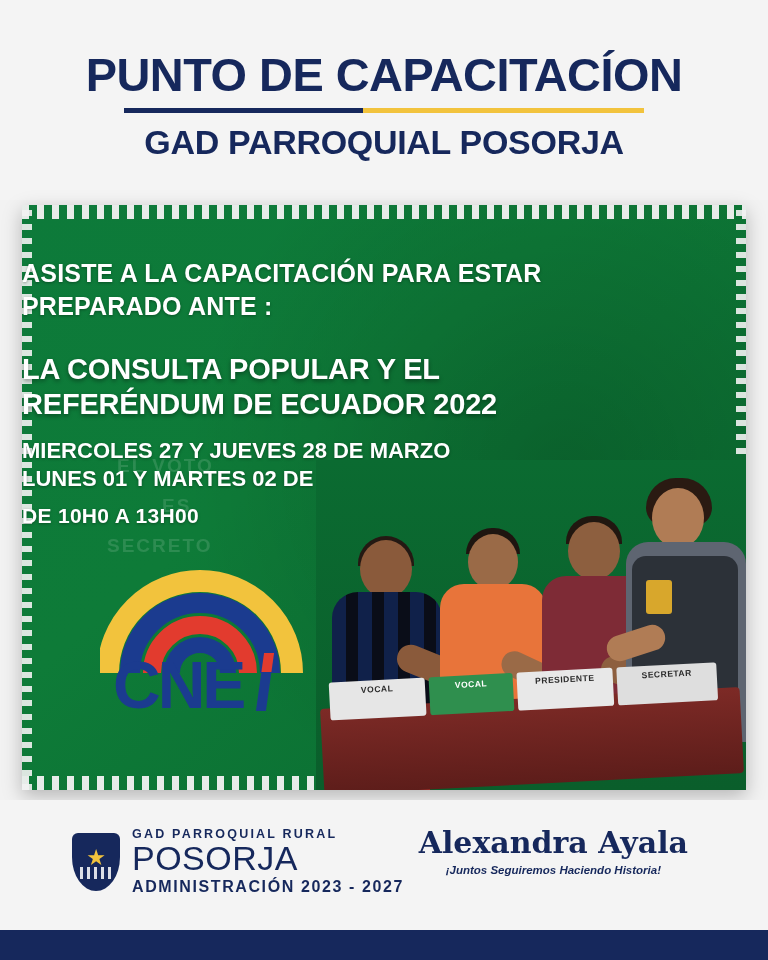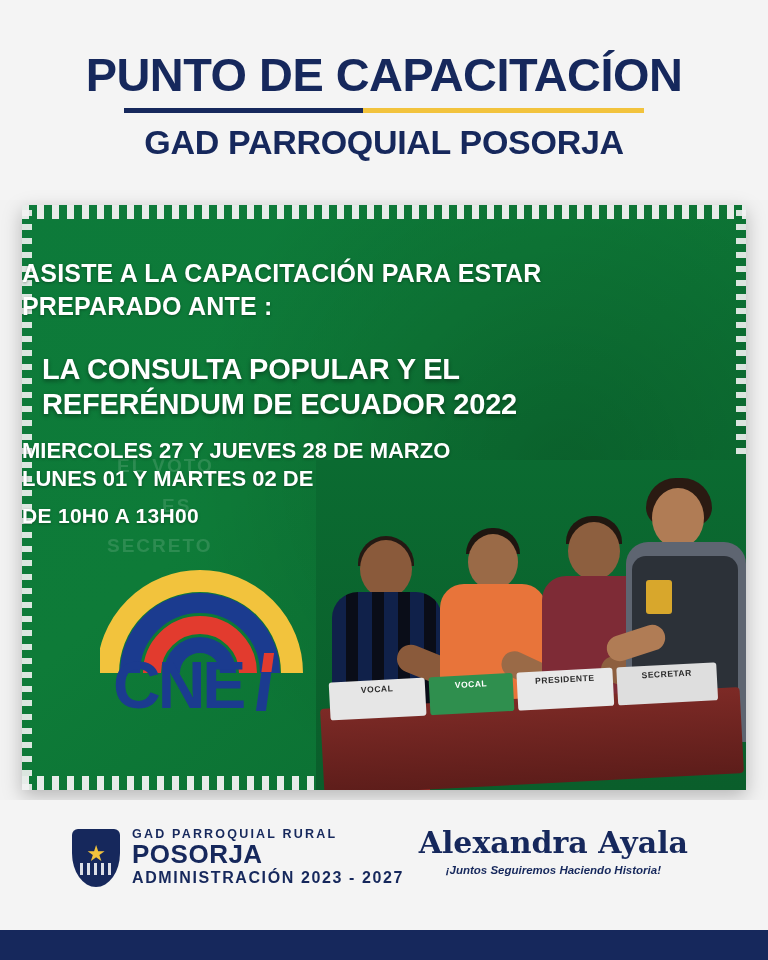--- a/index.html
+++ b/index.html
@@ -122,21 +122,20 @@
     letter-spacing: 0.2px;
     text-shadow: 0 1px 3px rgba(0,0,0,0.35);
   }
   .line-topic {
     margin-top: 30px;
     font-size: 29px;
     font-weight: 900;
     line-height: 1.22;
     letter-spacing: -0.2px;
     text-shadow: 0 2px 4px rgba(0,0,0,0.4);
-    margin-left: 20px;
   }
   .line-dates {
     margin-top: 14px;
     font-size: 22px;
     font-weight: 700;
     line-height: 1.3;
     text-shadow: 0 1px 3px rgba(0,0,0,0.35);
   }
   .line-hours {
     margin-top: 10px;
@@ -291,22 +290,22 @@
     opacity: 0.85;
   }
   .gad-text { line-height: 1.05; }
   .gad-line1 {
     font-size: 12.5px;
     font-weight: 700;
     color: #16285c;
     letter-spacing: 2.2px;
   }
   .gad-line2 {
-    font-size: 26px;
-    font-weight: 700;
+    font-size: 34px;
+    font-weight: 400;
     color: #16285c;
     letter-spacing: 0.5px;
   }
   .gad-line3 {
     font-size: 16px;
     font-weight: 700;
     color: #16285c;
     letter-spacing: 1.6px;
     margin-top: 2px;
   }

